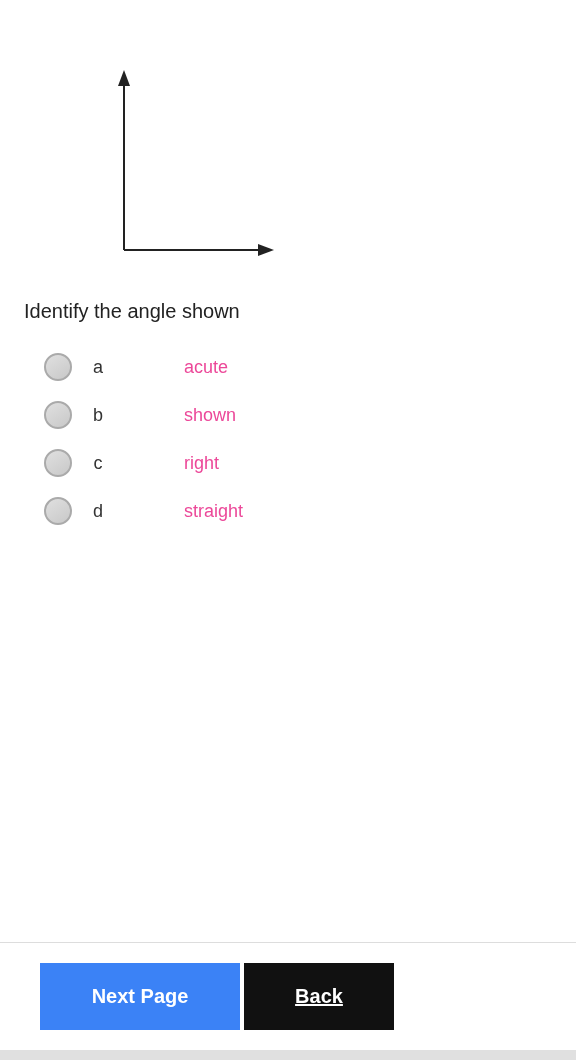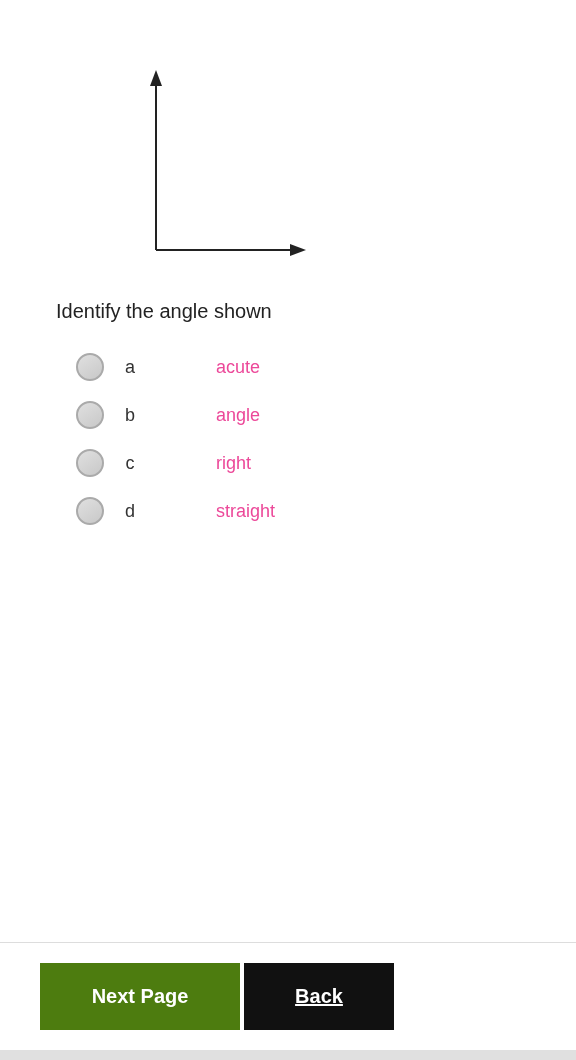--- a/index.html
+++ b/index.html
@@ -12,22 +12,21 @@
       width: 576px;
       min-height: 1060px;
       background: #ffffff;
       font-family: Arial, sans-serif;
       display: flex;
       flex-direction: column;
     }
 
     .main-content {
       flex: 1;
-      padding: 30px 40px 0 44px;
-      margin-left: 12px;
+      padding: 30px 40px 0 24px;
     }
 
     .diagram-container {
       width: 100%;
       display: flex;
       justify-content: flex-start;
       padding: 20px 0 30px 30px;
     }
 
     .angle-svg {
@@ -86,21 +85,21 @@
     }
 
     .footer-buttons {
       display: flex;
       flex-direction: row;
       gap: 4px;
       padding: 20px 40px;
     }
 
     .btn-next {
-      background: #4d7c0f;
+      background: #3b82f6;
       color: #fff;
       border: none;
       padding: 15px 40px;
       font-size: 20px;
       font-weight: bold;
       cursor: pointer;
       min-width: 200px;
     }
 
     .btn-back {
@@ -145,21 +144,21 @@
 
     <div class="option-row">
       <div class="radio-circle"></div>
       <span class="option-letter">a</span>
       <span class="option-label">acute</span>
     </div>
 
     <div class="option-row">
       <div class="radio-circle"></div>
       <span class="option-letter">b</span>
-      <span class="option-label">angle</span>
+      <span class="option-label">shown</span>
     </div>
 
     <div class="option-row">
       <div class="radio-circle"></div>
       <span class="option-letter">c</span>
       <span class="option-label">right</span>
     </div>
 
     <div class="option-row">
       <div class="radio-circle"></div>

